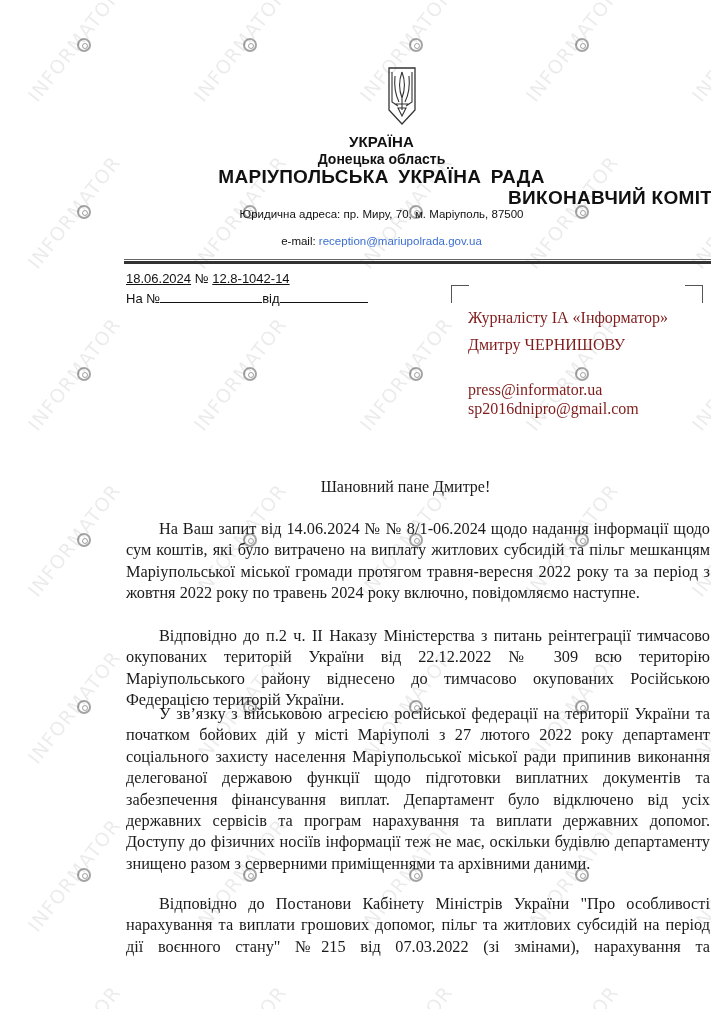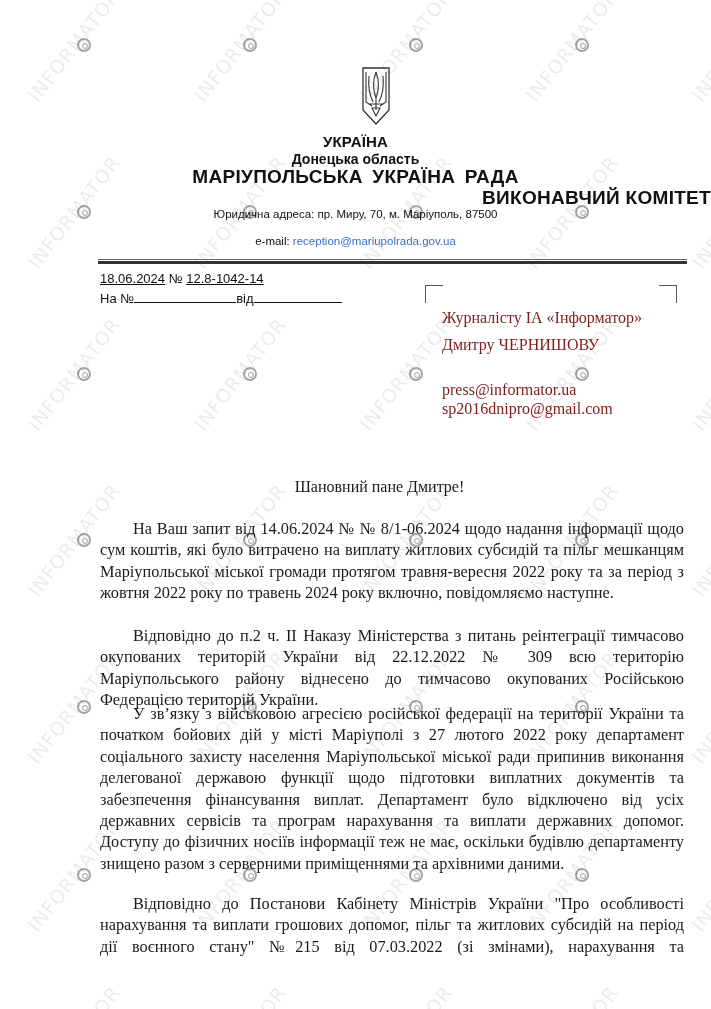--- a/index.html
+++ b/index.html
@@ -20,21 +20,21 @@
   .wm-logo {
     position: absolute; width: 14px; height: 14px; border-radius: 50%;
     border: 2px solid rgba(90,90,90,0.55);
     box-sizing: border-box;
   }
   .wm-logo::after {
     content: ""; position: absolute; left: 3px; top: 3px; width: 4px; height: 4px;
     border-radius: 50%; border: 1.5px solid rgba(90,90,90,0.55);
   }
 
-  .content { position: absolute; inset: 0; z-index: 1; }
+  .content { position: absolute; inset: 0; z-index: 1; margin-left: 26px; }
 
   
   .coat { position: absolute; left: 361px; top: 66px; width: 30px; height: 60px; }
   .hdr {
     position: absolute; left: 0; width: 711px; text-align: center;
     font-family: "Liberation Sans", sans-serif; color: #111;
   }
   .h-country { top: 133px; font-size: 15px; font-weight: bold; letter-spacing: 0.2px; }
   .h-oblast { top: 151px; font-size: 14px; font-weight: bold; }
   .h-council { top: 166px; font-size: 19px; font-weight: bold; letter-spacing: 0.3px; word-spacing: 4px; }

